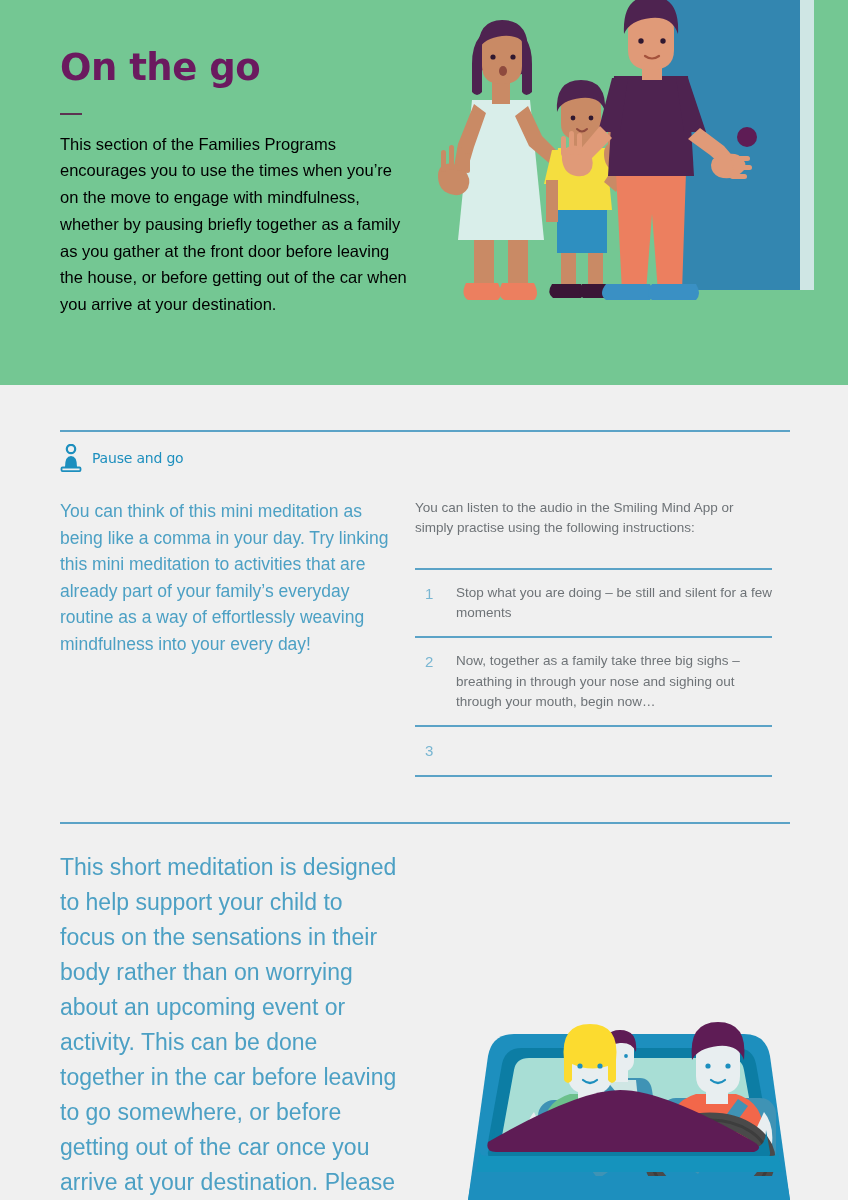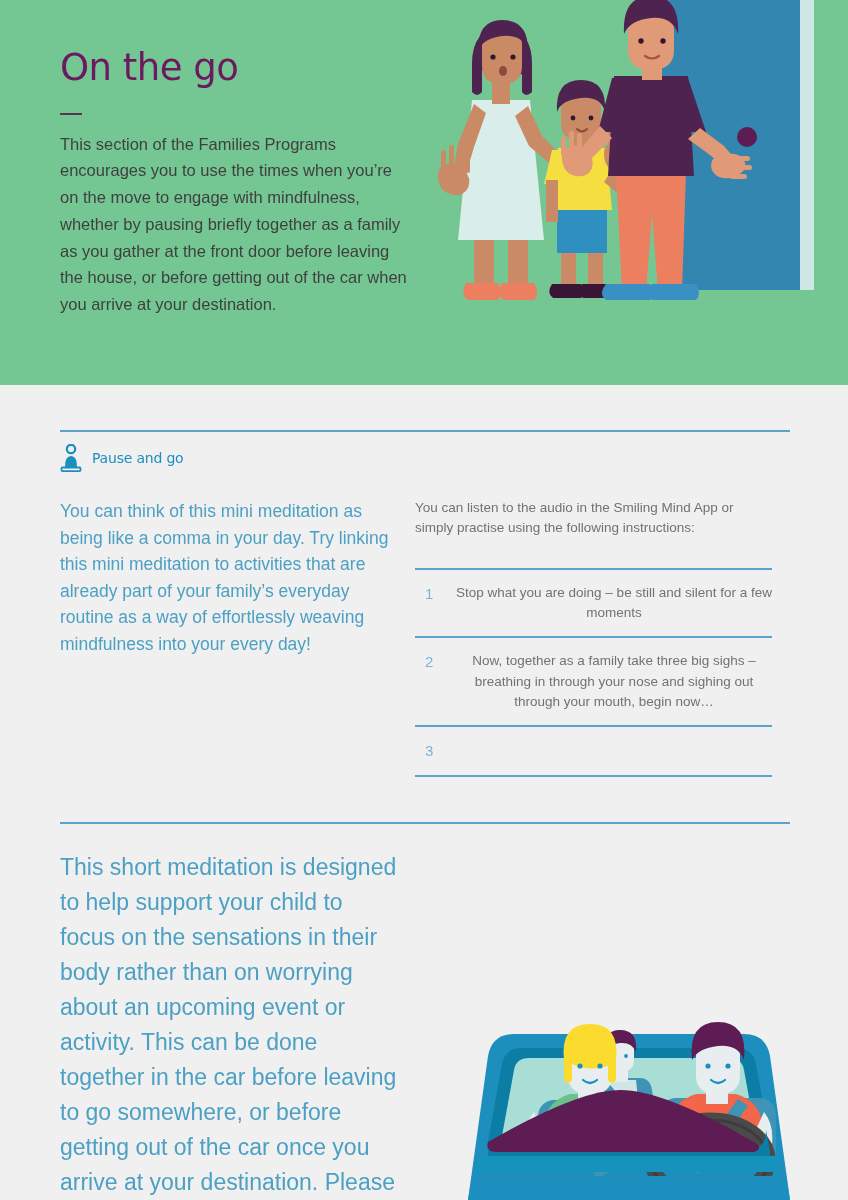--- a/index.html
+++ b/index.html
@@ -32,38 +32,38 @@
 
   .hero-text {
     position: absolute;
     left: 60px;
     top: 48px;
     width: 350px;
   }
 
   .hero-title {
     font-family: "DejaVu Sans", sans-serif;
-    font-weight: normal;
+    font-weight: bold;
     font-size: 37px;
     letter-spacing: -0.5px;
     color: #6b1a5f;
     line-height: 1.1;
   }
 
   .hero-dash {
     width: 22px;
     height: 2px;
     background: #5d3352;
     margin: 24px 0 16px 0;
   }
 
   .hero-body {
     font-size: 16.5px;
     line-height: 1.62;
-    color: #404040;
+    color: #000000;
   }
 
   .hero-illo {
     position: absolute;
     left: 430px;
     top: 0;
     width: 418px;
     height: 385px;
   }
 
@@ -142,21 +142,20 @@
     color: #79b6d2;
     line-height: 1.45;
     width: 10px;
     flex: none;
   }
 
   .step-text {
     font-size: 13.5px;
     line-height: 1.5;
     color: #6e7377;
-    text-align: center;
   }
 
   
   .car-illo {
     position: absolute;
     left: 410px;
     top: 960px;
     width: 438px;
     height: 240px;
   }

